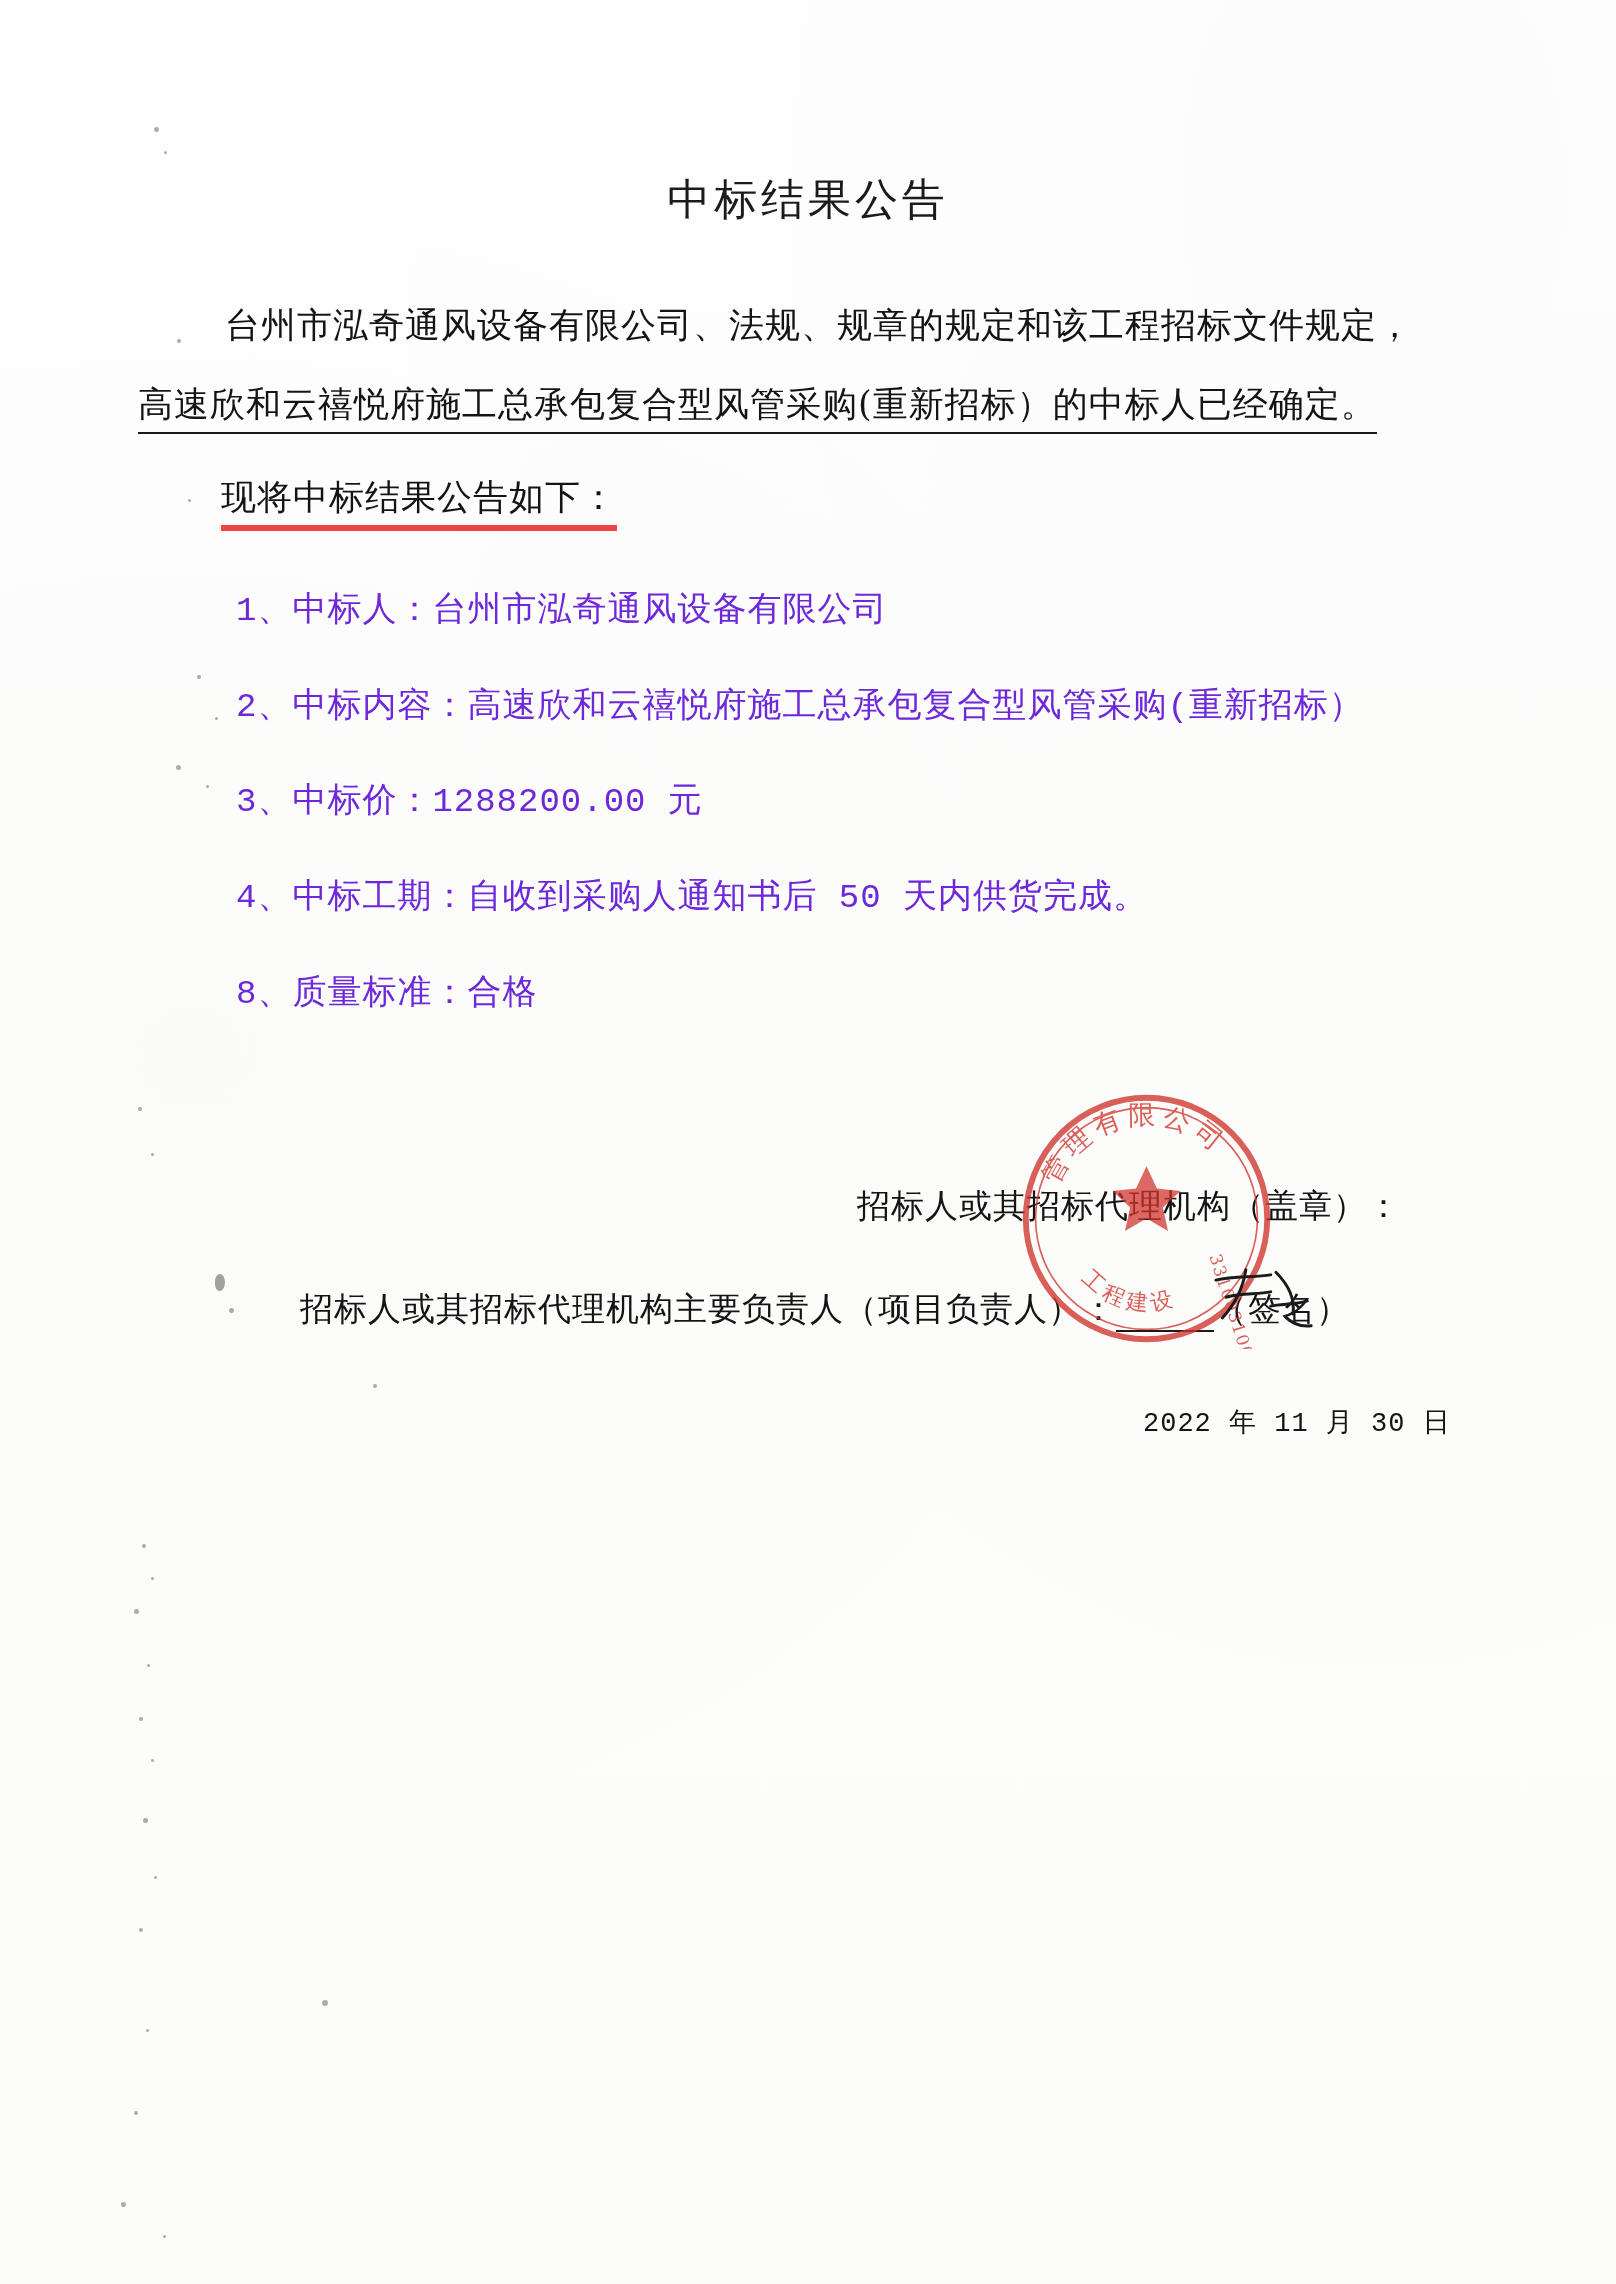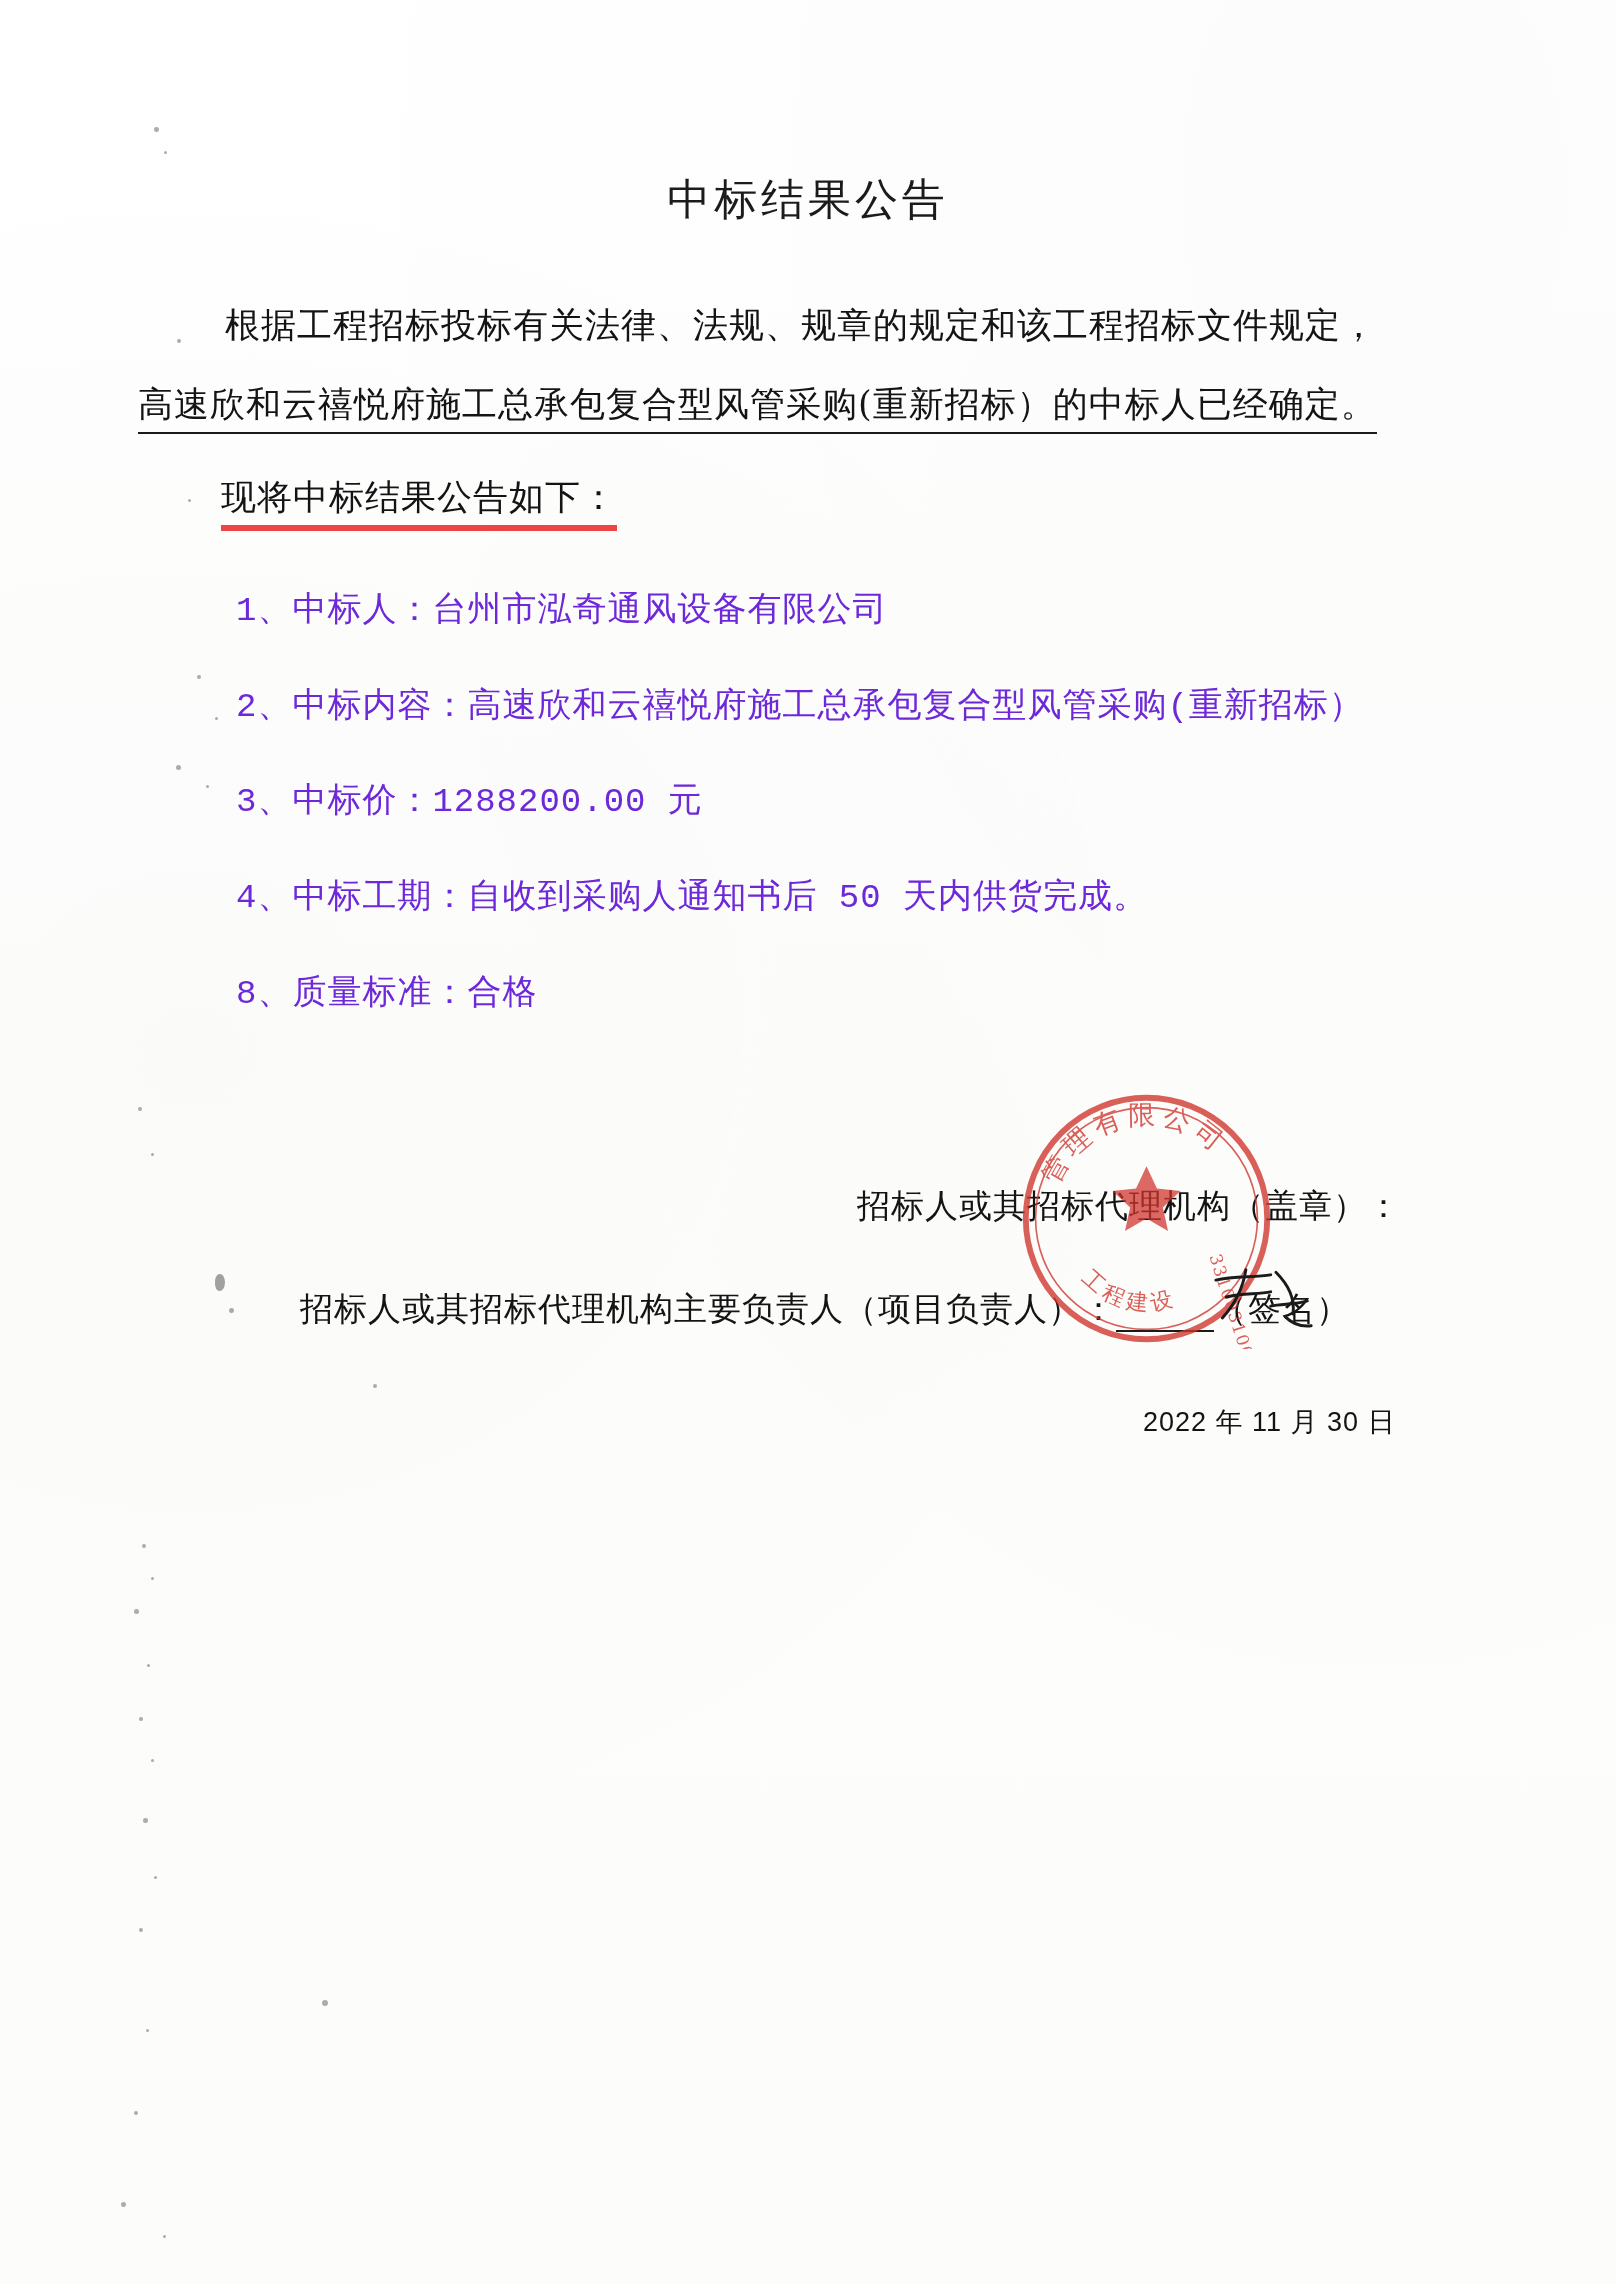--- a/index.html
+++ b/index.html
@@ -81,21 +81,21 @@
     white-space: nowrap;
     left: 236px;
   }
   .li-1 { top: 586px; }
   .li-2 { top: 682px; text-align: right; }
   .li-3 { top: 777px; }
   .li-4 { top: 873px; }
   .li-5 { top: 969px; }
   .sign-block {
     position: absolute;
-    font-family: Liberation Sans, sans-serif;
+    font-family: Liberation Mono, monospace;
     color: #141414;
     font-size: 33px;
     letter-spacing: 1px;
     white-space: nowrap;
   }
   .sign-seal-line {
     top: 1184px;
     left: 857px;
   }
   .sign-person-line {
@@ -154,21 +154,21 @@
 </head>
 <body>
 
 <div class="page">
   <div class="paper-tint"></div>
 
   <div class="content">
 
     <div class="doc-title">中标结果公告</div>
 
-    <div class="para p-intro-1">根据工程招标投标有关法律、法规、规章的规定和该工程招标文件规定，</div>
+    <div class="para p-intro-1">台州市泓奇通风设备有限公司、法规、规章的规定和该工程招标文件规定，</div>
     <div class="para p-intro-2">高速欣和云禧悦府施工总承包复合型风管采购(重新招标）的中标人已经确定。</div>
 
     <div class="para p-announce">现将中标结果公告如下：</div>
 
     <div class="list-item li-1">1、中标人：台州市泓奇通风设备有限公司</div>
     <div class="list-item li-2">2、中标内容：高速欣和云禧悦府施工总承包复合型风管采购(重新招标）</div>
     <div class="list-item li-3">3、中标价：1288200.00 元</div>
     <div class="list-item li-4">4、中标工期：自收到采购人通知书后 50 天内供货完成。</div>
     <div class="list-item li-5">8、质量标准：合格</div>
 

